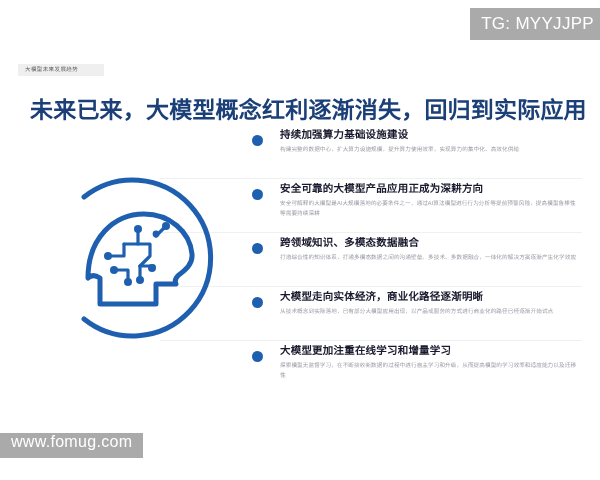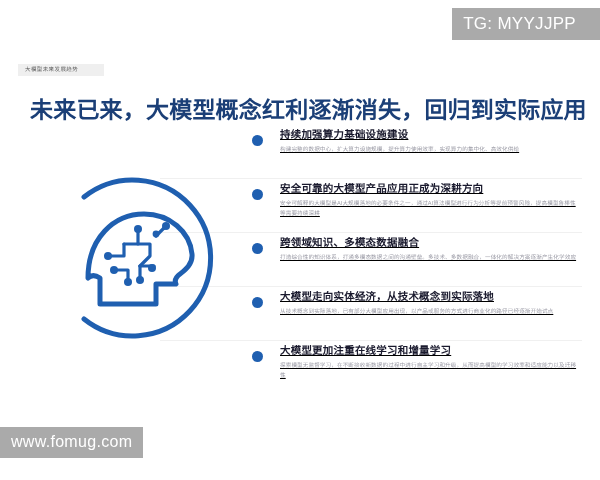--- a/index.html
+++ b/index.html
@@ -22,26 +22,26 @@
     position:absolute;
     background:#aaaaaa;
     color:#ffffff;
     font-family:"Liberation Sans","DejaVu Sans",sans-serif;
     letter-spacing:.3px;
     white-space:nowrap;
     line-height:1;
   }
   .wm-tg{
     top:8px;right:0;
-    padding:7px 24px 8px 11px;
+    padding:7px 6px 8px 11px;
     font-size:17px;
   }
   .wm-url{
     left:0;bottom:22px;
-    padding:7px 11px 8px 11px;
+    padding:1px 11px 8px 11px;
     font-size:16px;
   }
 
   
   .kicker{
     position:absolute;
     left:18px;top:64px;
     background:#efefef;
     color:#5c5c5c;
     font-size:5.5px;
@@ -82,21 +82,20 @@
   
   .list{
     position:absolute;
     left:248px;top:128px;
     width:336px;
   }
   .item{
     position:relative;
     padding-left:32px;
     height:54px;
-    text-decoration:underline;
   }
   .dot{
     position:absolute;
     left:4px;top:7px;
     width:11px;height:11px;
     border-radius:50%;
     background:#1f5fb0;
   }
   .item h3{
     margin:0 0 4px 0;
@@ -183,21 +182,21 @@
     </div>
 
     <div class="item">
       <span class="dot"></span>
       <h3>跨领域知识、多模态数据融合</h3>
       <p>打造综合性的知识体系，打通多模态数据之间的沟通壁垒。多技术、多数据融合，一体化的解决方案逐渐产生化学效应</p>
     </div>
 
     <div class="item">
       <span class="dot"></span>
-      <h3>大模型走向实体经济，从技术概念到实际落地</h3>
+      <h3>大模型走向实体经济，商业化路径逐渐明晰</h3>
       <p>从技术概念到实际落地，已有部分大模型应用出现，以产品或服务的方式进行商业化的路径已经逐渐开始试点</p>
     </div>
 
     <div class="item">
       <span class="dot"></span>
       <h3>大模型更加注重在线学习和增量学习</h3>
       <p>探索模型无监督学习，在不断接收新数据的过程中进行自主学习和升级，从而提高模型的学习效率和适应能力以及迁移性</p>
     </div>
 
   </div>

